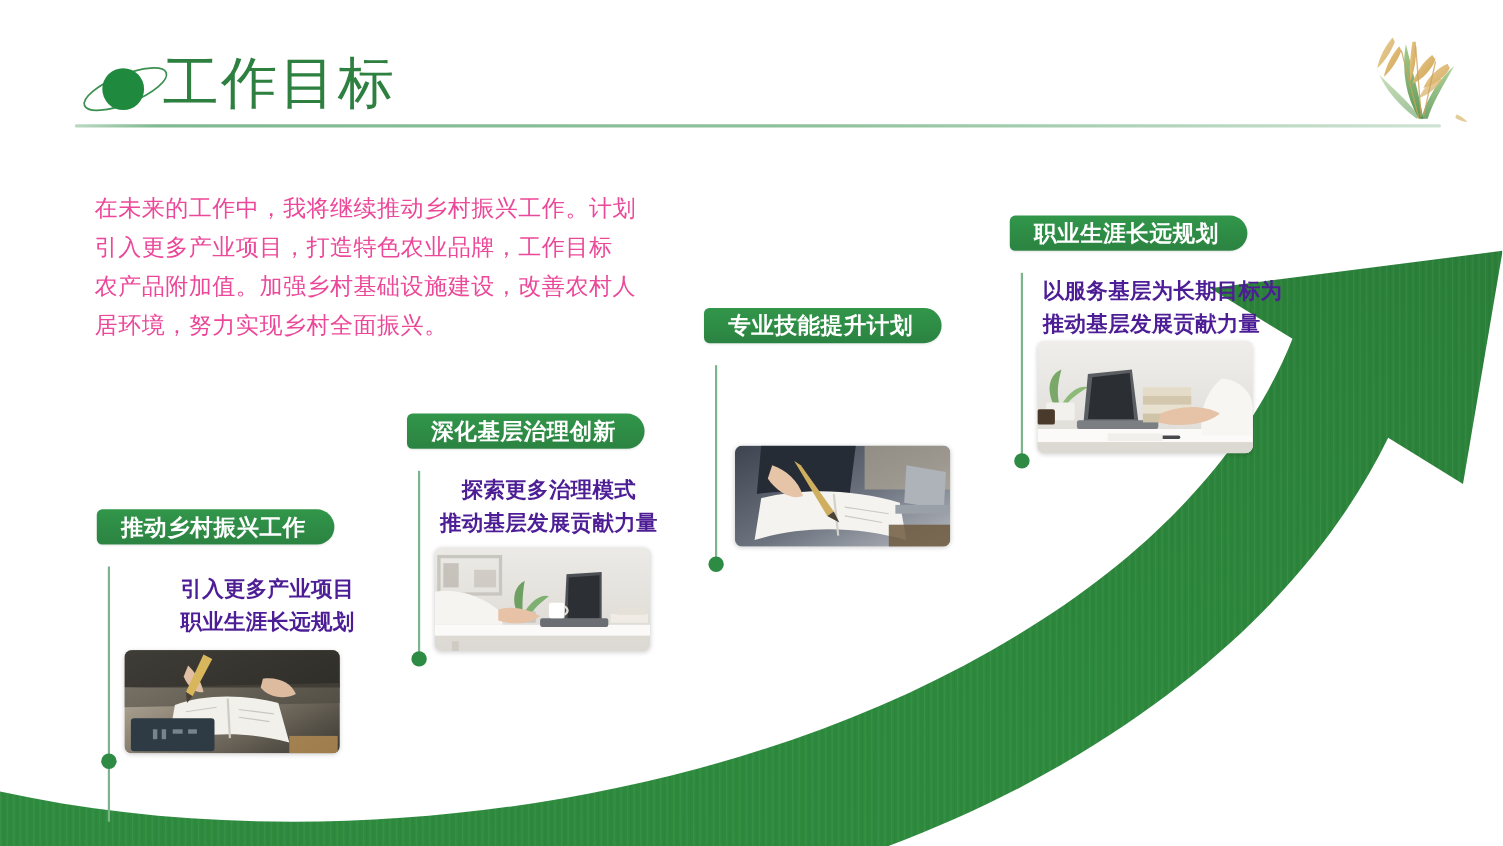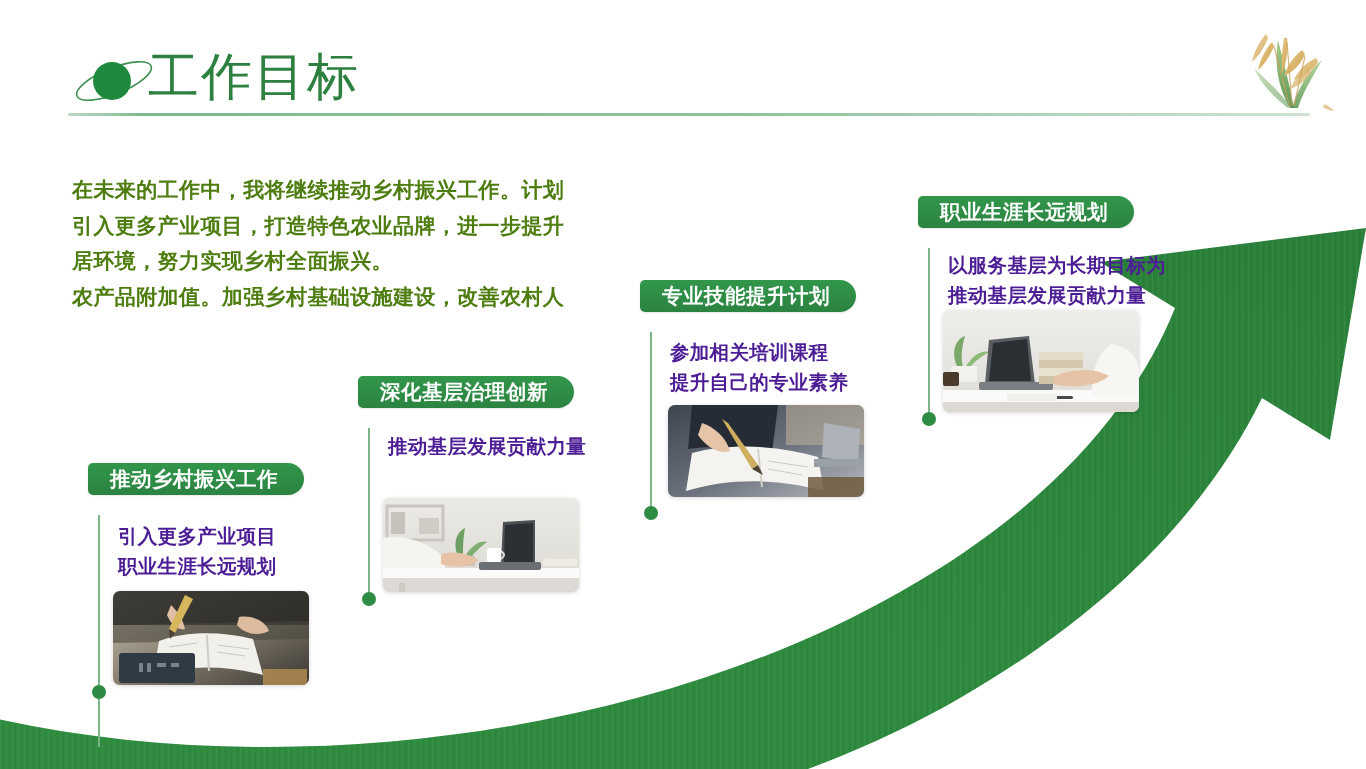--- a/index.html
+++ b/index.html
@@ -23,22 +23,22 @@
   }
   .title-rule{
     position:absolute;left:68px;top:113px;width:1242px;height:3px;
     background:linear-gradient(90deg,#bcd9c3 0%,#7fb98f 6%,#8fc29c 55%,#cfe3d4 100%);
     border-radius:2px;
   }
   .wheat-deco{position:absolute;left:1232px;top:16px;width:120px;height:100px;}
 
   
   .intro{
-    position:absolute;left:72px;top:172px;width:545px;
-    font-size:21px;line-height:35.5px;color:#4d7c0f;font-weight:700;
+    position:absolute;left:86px;top:172px;width:545px;
+    font-size:21px;line-height:35.5px;color:#ec4899;font-weight:400;
     letter-spacing:.4px;
   }
   .intro span{display:block;white-space:nowrap;}
 
   
   .arrow-wrap{position:absolute;left:0;top:200px;width:1366px;height:569px;}
 
   
   .step{position:absolute;}
   .badge{
@@ -121,23 +121,23 @@
             <path d="M55 26 L60 90"></path>
             <path d="M73 40 L62 90"></path>
         </g>
         <path d="M92 88 q6 2 10 7 q-7 -1 -11 -4 Z" fill="#e3cc97"></path>
       </svg>
     </div>
   </div>
 
   <div class="intro">
     <span>在未来的工作中，我将继续推动乡村振兴工作。计划</span>
-    <span>引入更多产业项目，打造特色农业品牌，进一步提升</span>
+    <span>引入更多产业项目，打造特色农业品牌，工作目标</span>
+    <span>农产品附加值。加强乡村基础设施建设，改善农村人</span>
     <span>居环境，努力实现乡村全面振兴。</span>
-    <span>农产品附加值。加强乡村基础设施建设，改善农村人</span>
   </div>
 
   <div class="arrow-wrap">
     <svg viewBox="0 0 1366 569" xmlns="http://www.w3.org/2000/svg" preserveAspectRatio="none">
       <defs>
         <linearGradient id="agrad" x1="0" y1="1" x2="1" y2="0">
           <stop offset="0%" stop-color="#2f8c3f"></stop>
           <stop offset="50%" stop-color="#2d8a3d"></stop>
           <stop offset="100%" stop-color="#2a7f39"></stop>
         </linearGradient>
@@ -167,21 +167,21 @@
                  C 1212 300, 1120 406, 960 498
                  C 700 648, 300 700, -40 626 Z" fill="url(#atex)"></path>
       </g>
     </svg>
   </div>
 
   <div class="step" style="left:88px;top:463px;width:300px;height:250px;text-align:right;">
     <div class="badge">推动乡村振兴工作</div>
     <div class="connector" style="top:52px;height:232px;"></div>
     <div class="dot" style="top:222px;"></div>
-    <div class="lines" style="top:58px;">
+    <div class="lines" style="top:58px;margin-left:46px;">
       <span class="ln">引入更多产业项目</span>
       <span class="ln">职业生涯长远规划</span>
     </div>
     <div class="thumb" style="left:25px;top:128px;width:196px;height:94px;">
       <svg viewBox="0 0 196 94" xmlns="http://www.w3.org/2000/svg">
         <defs>
           <linearGradient id="p1bg" x1="0" y1="0" x2="1" y2="1">
             <stop offset="0%" stop-color="#cfc6b6"></stop>
               <stop offset="45%" stop-color="#8e8576"></stop>
             <stop offset="100%" stop-color="#3a3731"></stop>
@@ -210,25 +210,26 @@
         <path d="M58 14 C64 20 70 28 72 38 C66 40 58 34 54 24 Z" fill="#e0bfa4"></path>
         <path d="M126 26 C140 24 152 30 156 40 C144 46 130 42 124 34 Z" fill="#dcbb9f"></path>
 
         <path d="M72 4 L80 8 L62 42 L56 38 Z" fill="#d8b65c"></path>
         <path d="M56 38 L62 42 L57 48 Z" fill="#4a4036"></path>
         <rect x="150" y="78" width="44" height="16" fill="#b08a52" opacity=".85"></rect>
       </svg>
     </div>
   </div>
 
-  <div class="step" style="left:358px;top:376px;width:330px;height:240px;text-align:center;">
+  <div class="step" style="left:370px;top:376px;width:330px;height:240px;text-align:center;">
     <div class="badge">深化基层治理创新</div>
     <div class="connector" style="top:52px;height:172px;"></div>
     <div class="dot" style="top:216px;"></div>
     <div class="lines" style="top:55px;">
+      <span class="ln">探索更多治理模式</span>
       <span class="ln">推动基层发展贡献力量</span>
     </div>
     <div class="thumb" style="left:25px;top:122px;width:196px;height:94px;">
       <svg viewBox="0 0 196 94" xmlns="http://www.w3.org/2000/svg">
         <defs>
           <linearGradient id="p2bg" x1="0" y1="0" x2="0" y2="1">
             <stop offset="0%" stop-color="#eceae6"></stop>
               <stop offset="100%" stop-color="#dcd9d4"></stop>
           </linearGradient>
         </defs>
@@ -259,24 +260,20 @@
         <rect x="160" y="60" width="34" height="8" fill="#f0ece5"></rect>
         <rect x="166" y="55" width="26" height="6" fill="#e6e1d8"></rect>
       </svg>
     </div>
   </div>
 
   <div class="step" style="left:640px;top:280px;width:300px;height:260px;">
     <div class="badge">专业技能提升计划</div>
     <div class="connector" style="top:52px;height:182px;"></div>
     <div class="dot" style="top:226px;"></div>
-    <div class="lines" style="top:57px;">
-      <span class="ln">参加相关培训课程</span>
-      <span class="ln">提升自己的专业素养</span>
-    </div>
     <div class="thumb" style="left:28px;top:125px;width:196px;height:92px;">
       <svg viewBox="0 0 196 92" xmlns="http://www.w3.org/2000/svg">
         <defs>
           <linearGradient id="p3bg" x1="0" y1="0" x2="1" y2="1">
             <stop offset="0%" stop-color="#3d4450"></stop>
               <stop offset="55%" stop-color="#6d7480"></stop>
             <stop offset="100%" stop-color="#b9bcc2"></stop>
           </linearGradient>
         </defs>
         <rect width="196" height="92" fill="url(#p3bg)"></rect>

